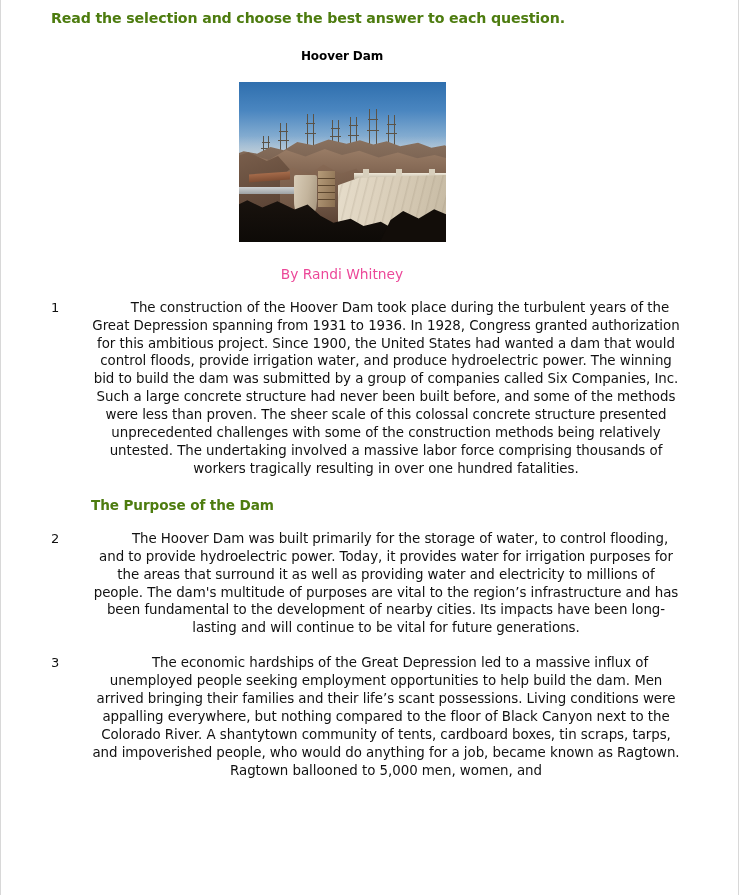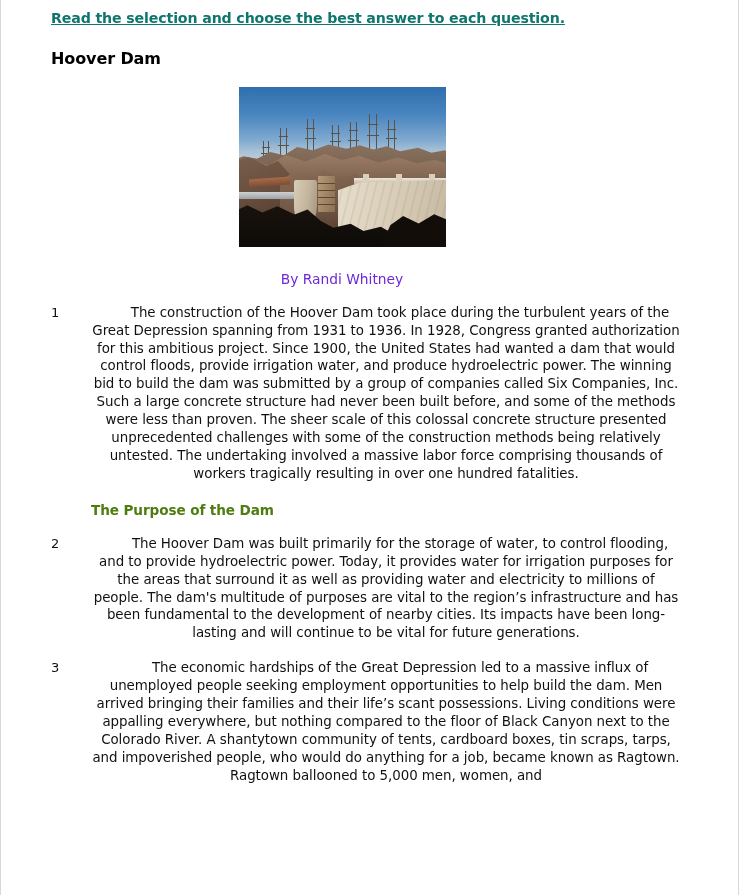--- a/index.html
+++ b/index.html
@@ -25,31 +25,30 @@
     position: absolute;
     left: 50px;
     top: 0;
     width: 630px;
   }
 
   .instruction {
     font-size: 14.2px;
     font-weight: bold;
     letter-spacing: -0.15px;
-    color: #0f766e;
+    color: #4d7c0f;
     margin-top: 10px;
     margin-bottom: 0;
     line-height: 1.25;
-    text-decoration: underline;
   }
 
   .doc-title {
-    font-size: 16px;
+    font-size: 12px;
     font-weight: bold;
-    text-align: left;
+    text-align: center;
     color: #000000;
     margin-top: 21px;
     margin-bottom: 0;
     padding-right: 48px;
     letter-spacing: -0.1px;
   }
 
   .figure-wrap {
     margin-top: 19px;
     text-align: center;
@@ -178,21 +177,21 @@
   }
   .fg-shadow-right {
     position: absolute; right: -2%; bottom: -1%; width: 34%; height: 26%;
     background: #120d09;
     clip-path: polygon(16% 44%, 34% 22%, 56% 40%, 78% 18%, 100% 34%, 100% 100%, 0% 100%);
   }
 
   .byline {
     text-align: center;
     font-size: 13.8px;
-    color: #6d28d9;
+    color: #ec4899;
     margin-top: 24px;
     padding-right: 48px;
   }
 
   .para {
     position: relative;
     margin-top: 17px;
     padding-left: 40px;
     font-size: 13.4px;
     line-height: 17.9px;

